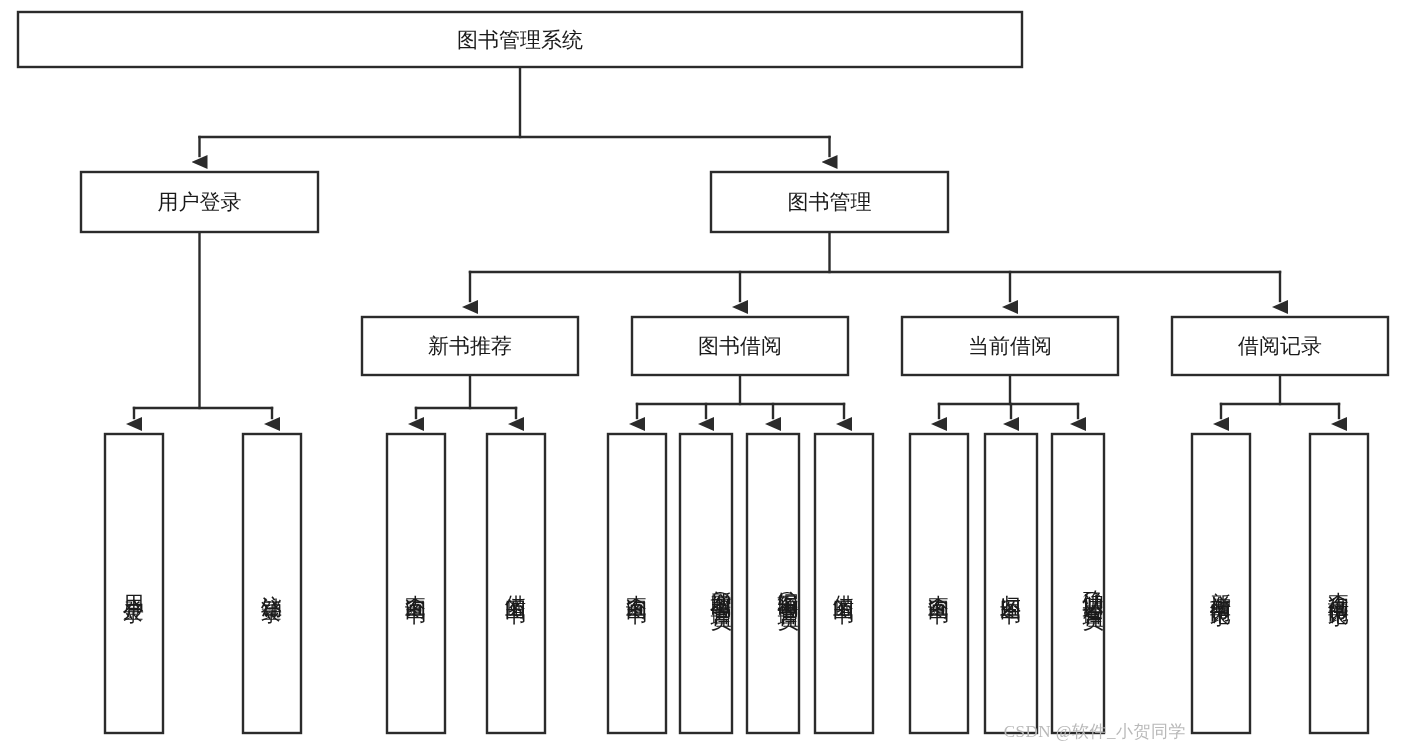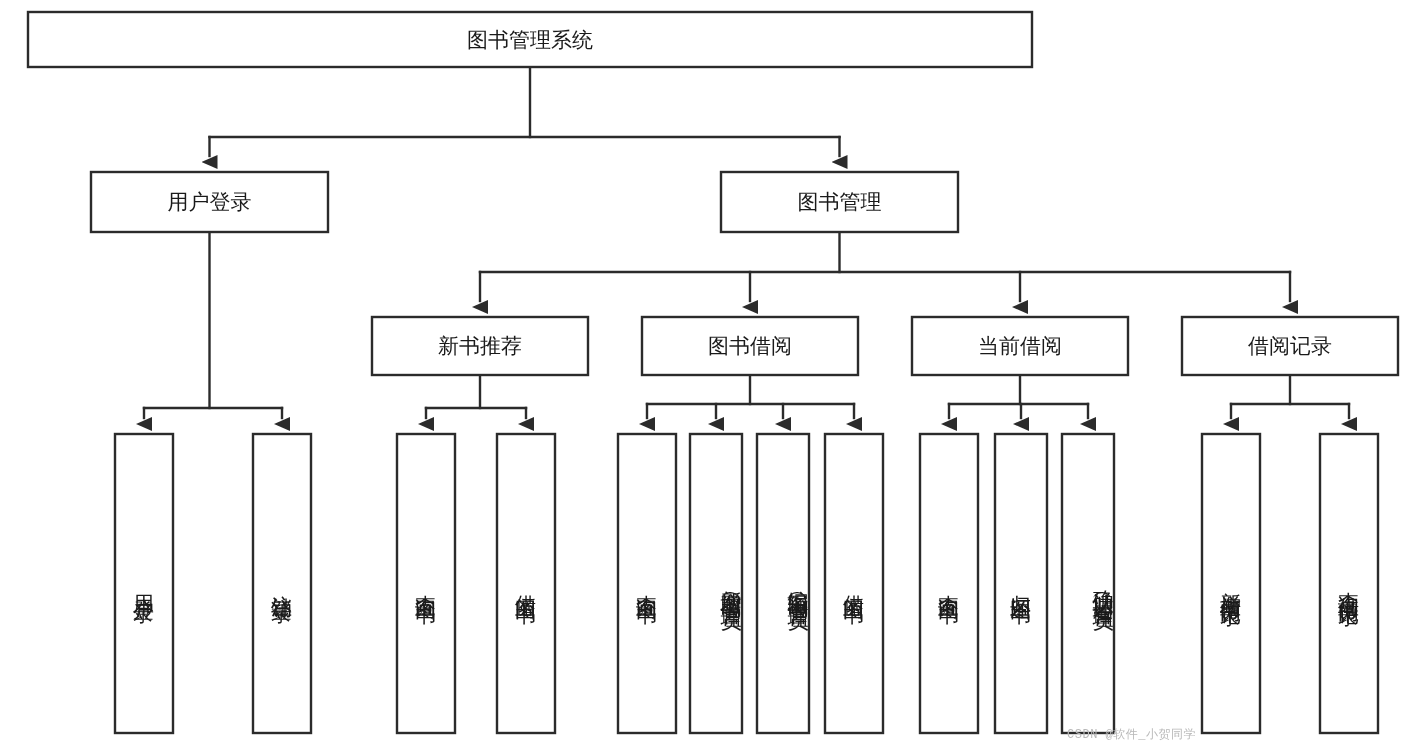--- a/index.html
+++ b/index.html
@@ -11,21 +11,20 @@
     width: 1405px;
     height: 747px;
     font-family: "Liberation Sans", "DejaVu Sans", sans-serif;
     overflow: hidden;
   }
   #diagram-root {
     position: relative;
     width: 1194px;
     height: 747px;
     background: #ffffff;
-    margin-left: 10px;
   }
   svg#diagram-svg {
     position: absolute;
     left: 0;
     top: 0;
     width: 1405px;
     height: 747px;
   }
   .node-rect {
     fill: #ffffff;
@@ -67,22 +66,22 @@
     pointer-events: none;
     user-select: none;
   }
   .vlabel.center-start {
     align-items: center;
   }
   .watermark {
     position: absolute;
     right: 8px;
     bottom: 4px;
-    font-family: Liberation Mono, monospace;
-    font-size: 12px;
+    font-family: Liberation Serif, serif;
+    font-size: 17px;
     color: #b9b9b9;
     letter-spacing: 0.5px;
     white-space: pre;
     user-select: none;
   }
 </style>
 </head>
 <body>
 
 <div id="diagram-root">

